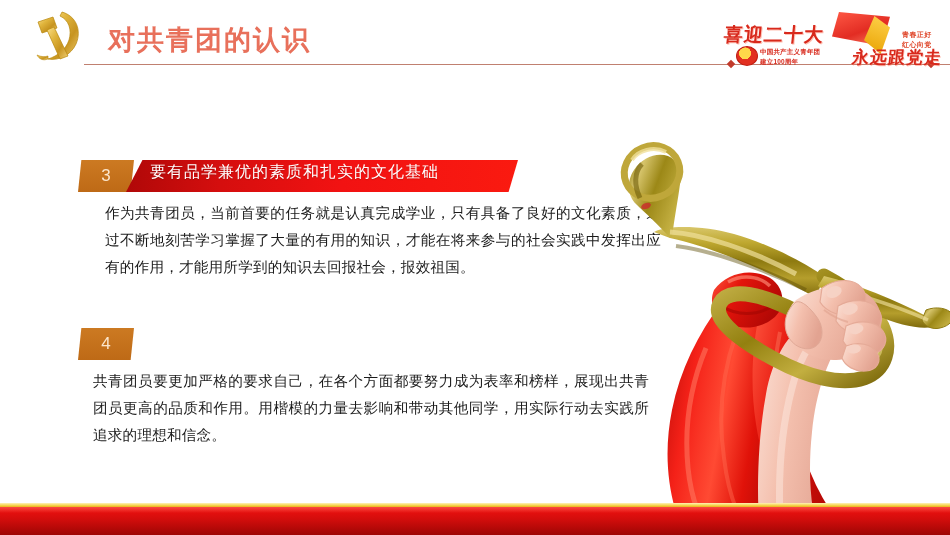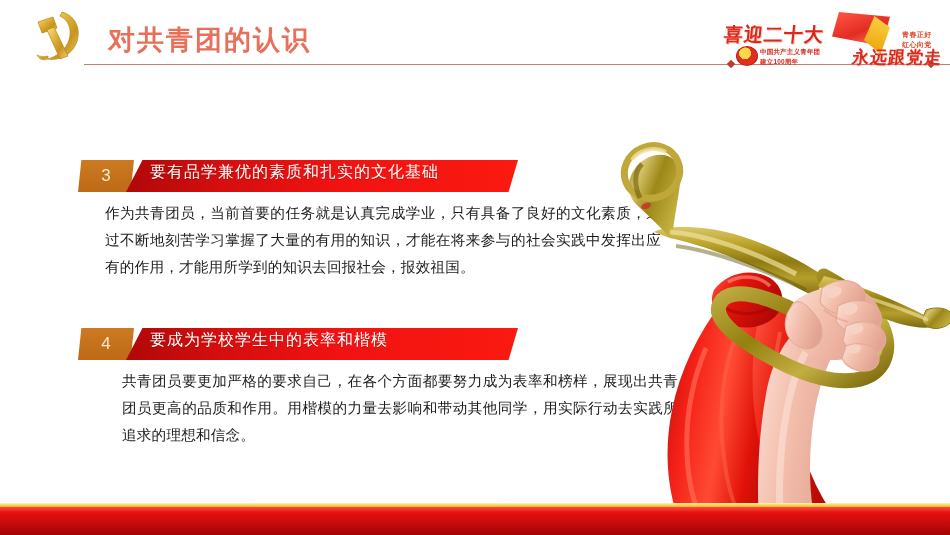--- a/index.html
+++ b/index.html
@@ -119,21 +119,21 @@
     text-shadow:0 1px 1px rgba(0,0,0,.18);
   }
   .section-body {
     position:absolute; left:105px; top:40px;
     width:556px;
     font-size:14.6px; line-height:27px;
     color:#1b1b1b; letter-spacing:.2px;
     text-align:justify;
   }
   #section-3 .section-body { width:556px; }
-  #section-4 .section-body { left:122px; width:556px; }
+  #section-4 .section-body { left:93px; width:556px; }
 
   
   #bugle-art {
     position:absolute; left:610px; top:120px;
     width:345px; height:415px;
   }
   #bugle-art svg { display:block; }
 
   
   #bottom-gold {
@@ -202,23 +202,20 @@
       <div class="bar-title">
         <span>要有品学兼优的素质和扎实的文化基础</span>
       </div>
     </div>
     <p class="section-body">作为共青团员，当前首要的任务就是认真完成学业，只有具备了良好的文化素质，通过不断地刻苦学习掌握了大量的有用的知识，才能在将来参与的社会实践中发挥出应有的作用，才能用所学到的知识去回报社会，报效祖国。</p>
   </div>
 
   <div class="section" id="section-4">
     <div class="bar-wrap">
       <div class="bar-number">4</div>
-      <div class="bar-title">
-        <span>要成为学校学生中的表率和楷模</span>
-      </div>
     </div>
     <p class="section-body">共青团员要更加严格的要求自己，在各个方面都要努力成为表率和榜样，展现出共青团员更高的品质和作用。用楷模的力量去影响和带动其他同学，用实际行动去实践所追求的理想和信念。</p>
   </div>
 
   <div id="bugle-art">
     <svg width="345" height="415" viewBox="0 0 345 415">
       <defs>
         <linearGradient id="brassA" x1="0" y1="0" x2="0" y2="1">
           <stop offset="0%" stop-color="#D8C66A"></stop>
           <stop offset="22%" stop-color="#BFA830"></stop>

